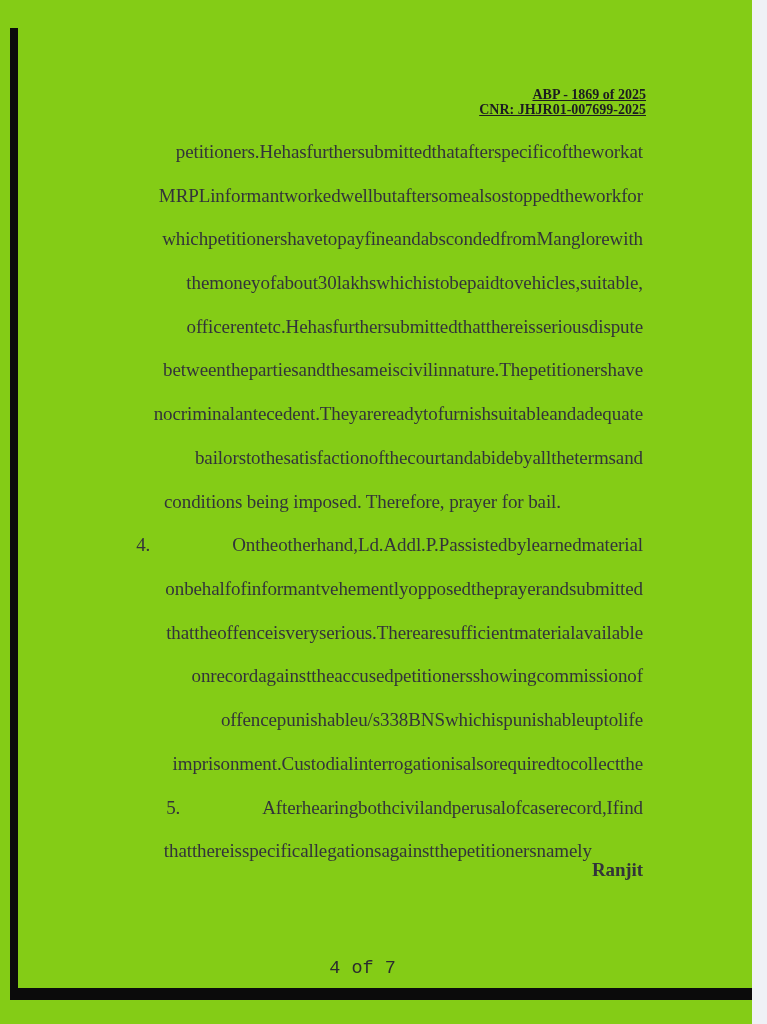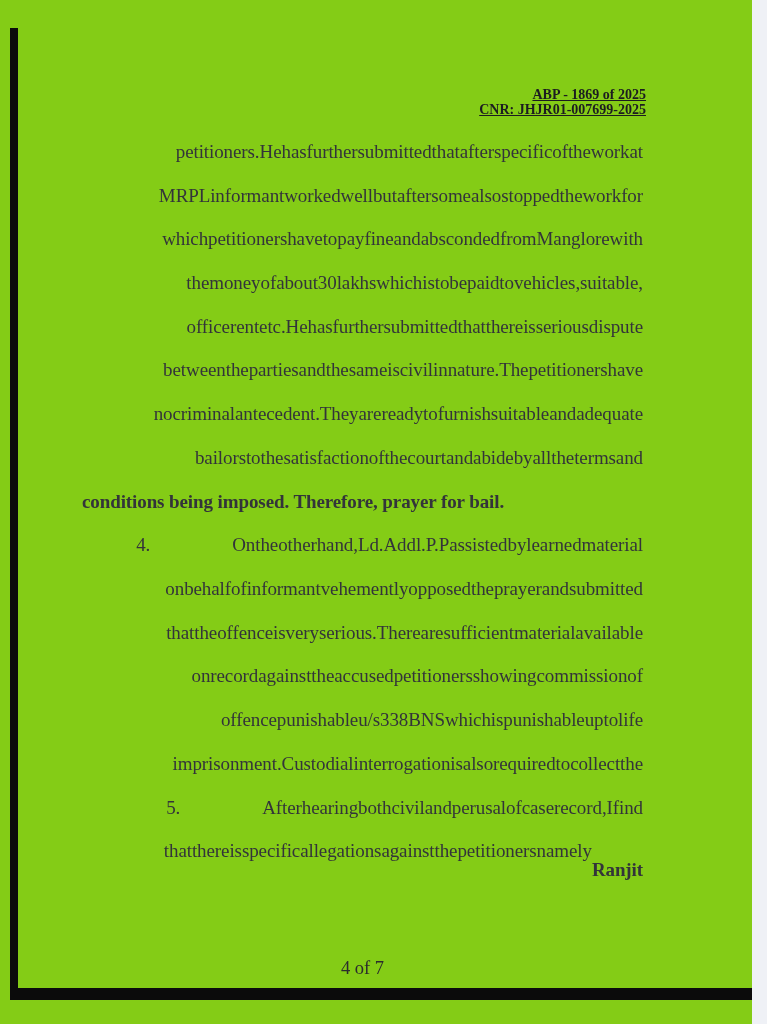--- a/index.html
+++ b/index.html
@@ -66,22 +66,21 @@
     font-size: 19px;
     color: #33343a;
     letter-spacing: -0.1px;
   }
   .line {
     height: 43.72px;
     white-space: nowrap;
   }
   .line.plain {
     line-height: 43.72px;
-    text-align: left;
-    font-weight: bold;
+    text-align: center;
   }
   .line.justify {
     display: flex;
     flex-wrap: nowrap;
     justify-content: flex-end;
     align-items: center;
   }
   .line .w { flex: 0 0 auto; }
   .line .b { font-weight: 700; margin-top: 37px; }
   .pnum {
@@ -90,21 +89,21 @@
     width: 96px;
     text-align: left;
   }
   
   .page-number {
     position: absolute;
     left: 82px;
     top: 958px;
     width: 561px;
     text-align: center;
-    font-family: Liberation Serif, serif;
+    font-family: Liberation Mono, monospace;
     font-size: 18.5px;
     color: #2b2b2e;
   }
 </style>
 </head>
 <body>
 
 <div class="page">
 
   <div class="edge-left"></div>

